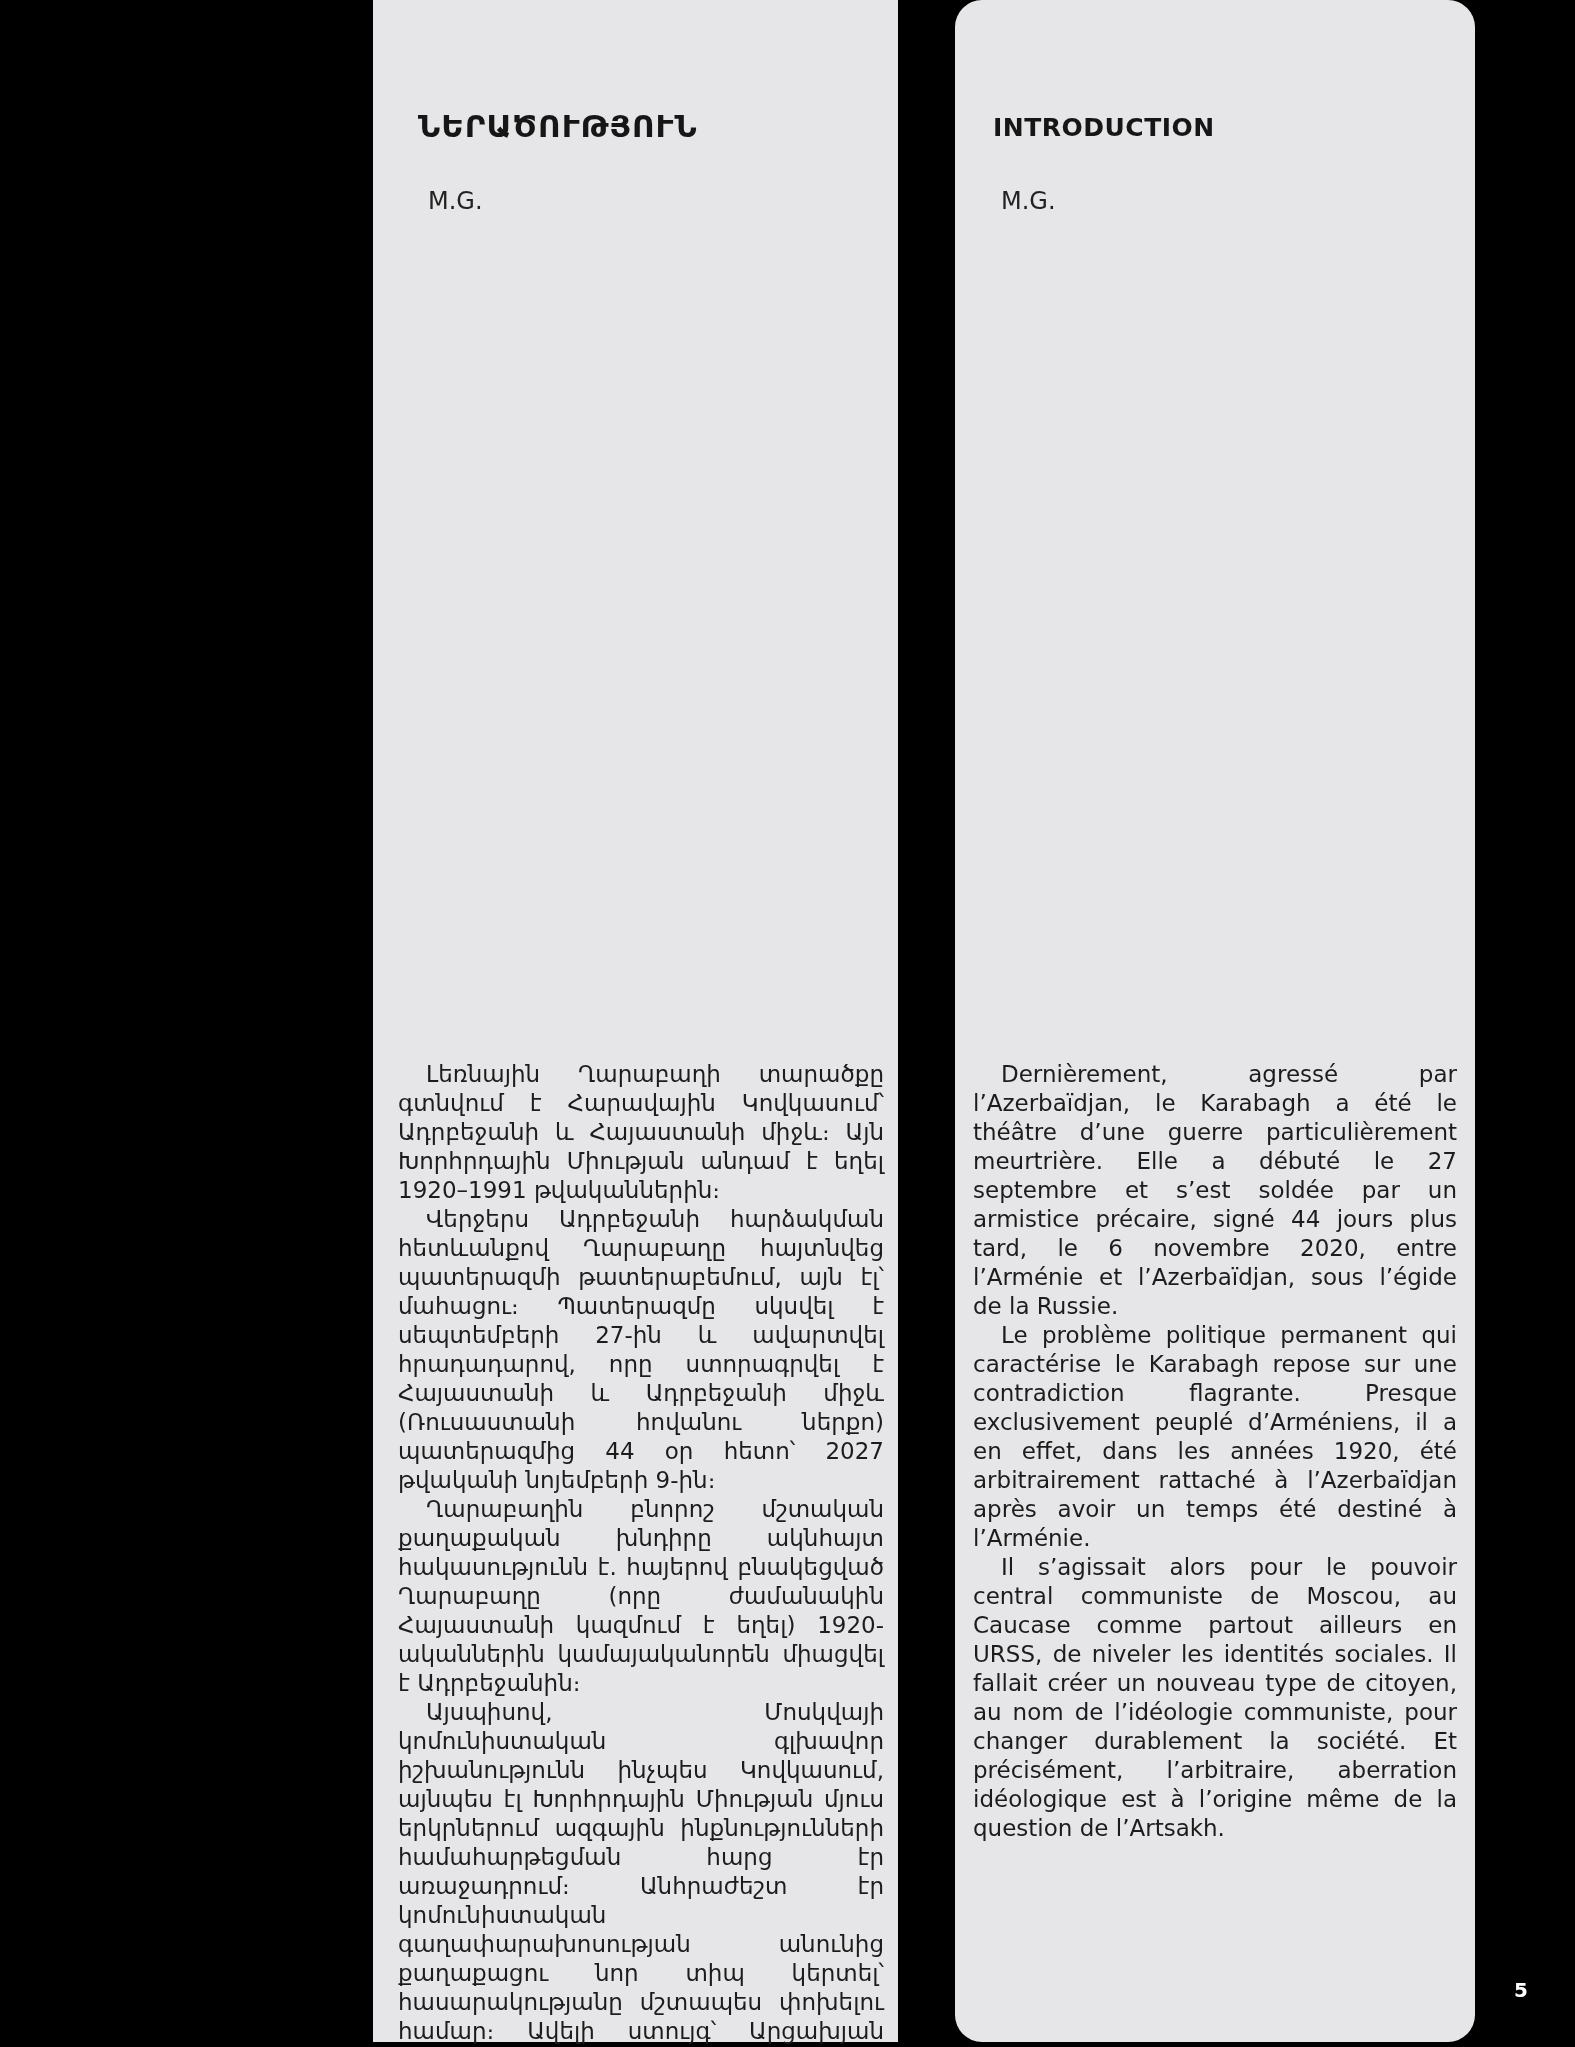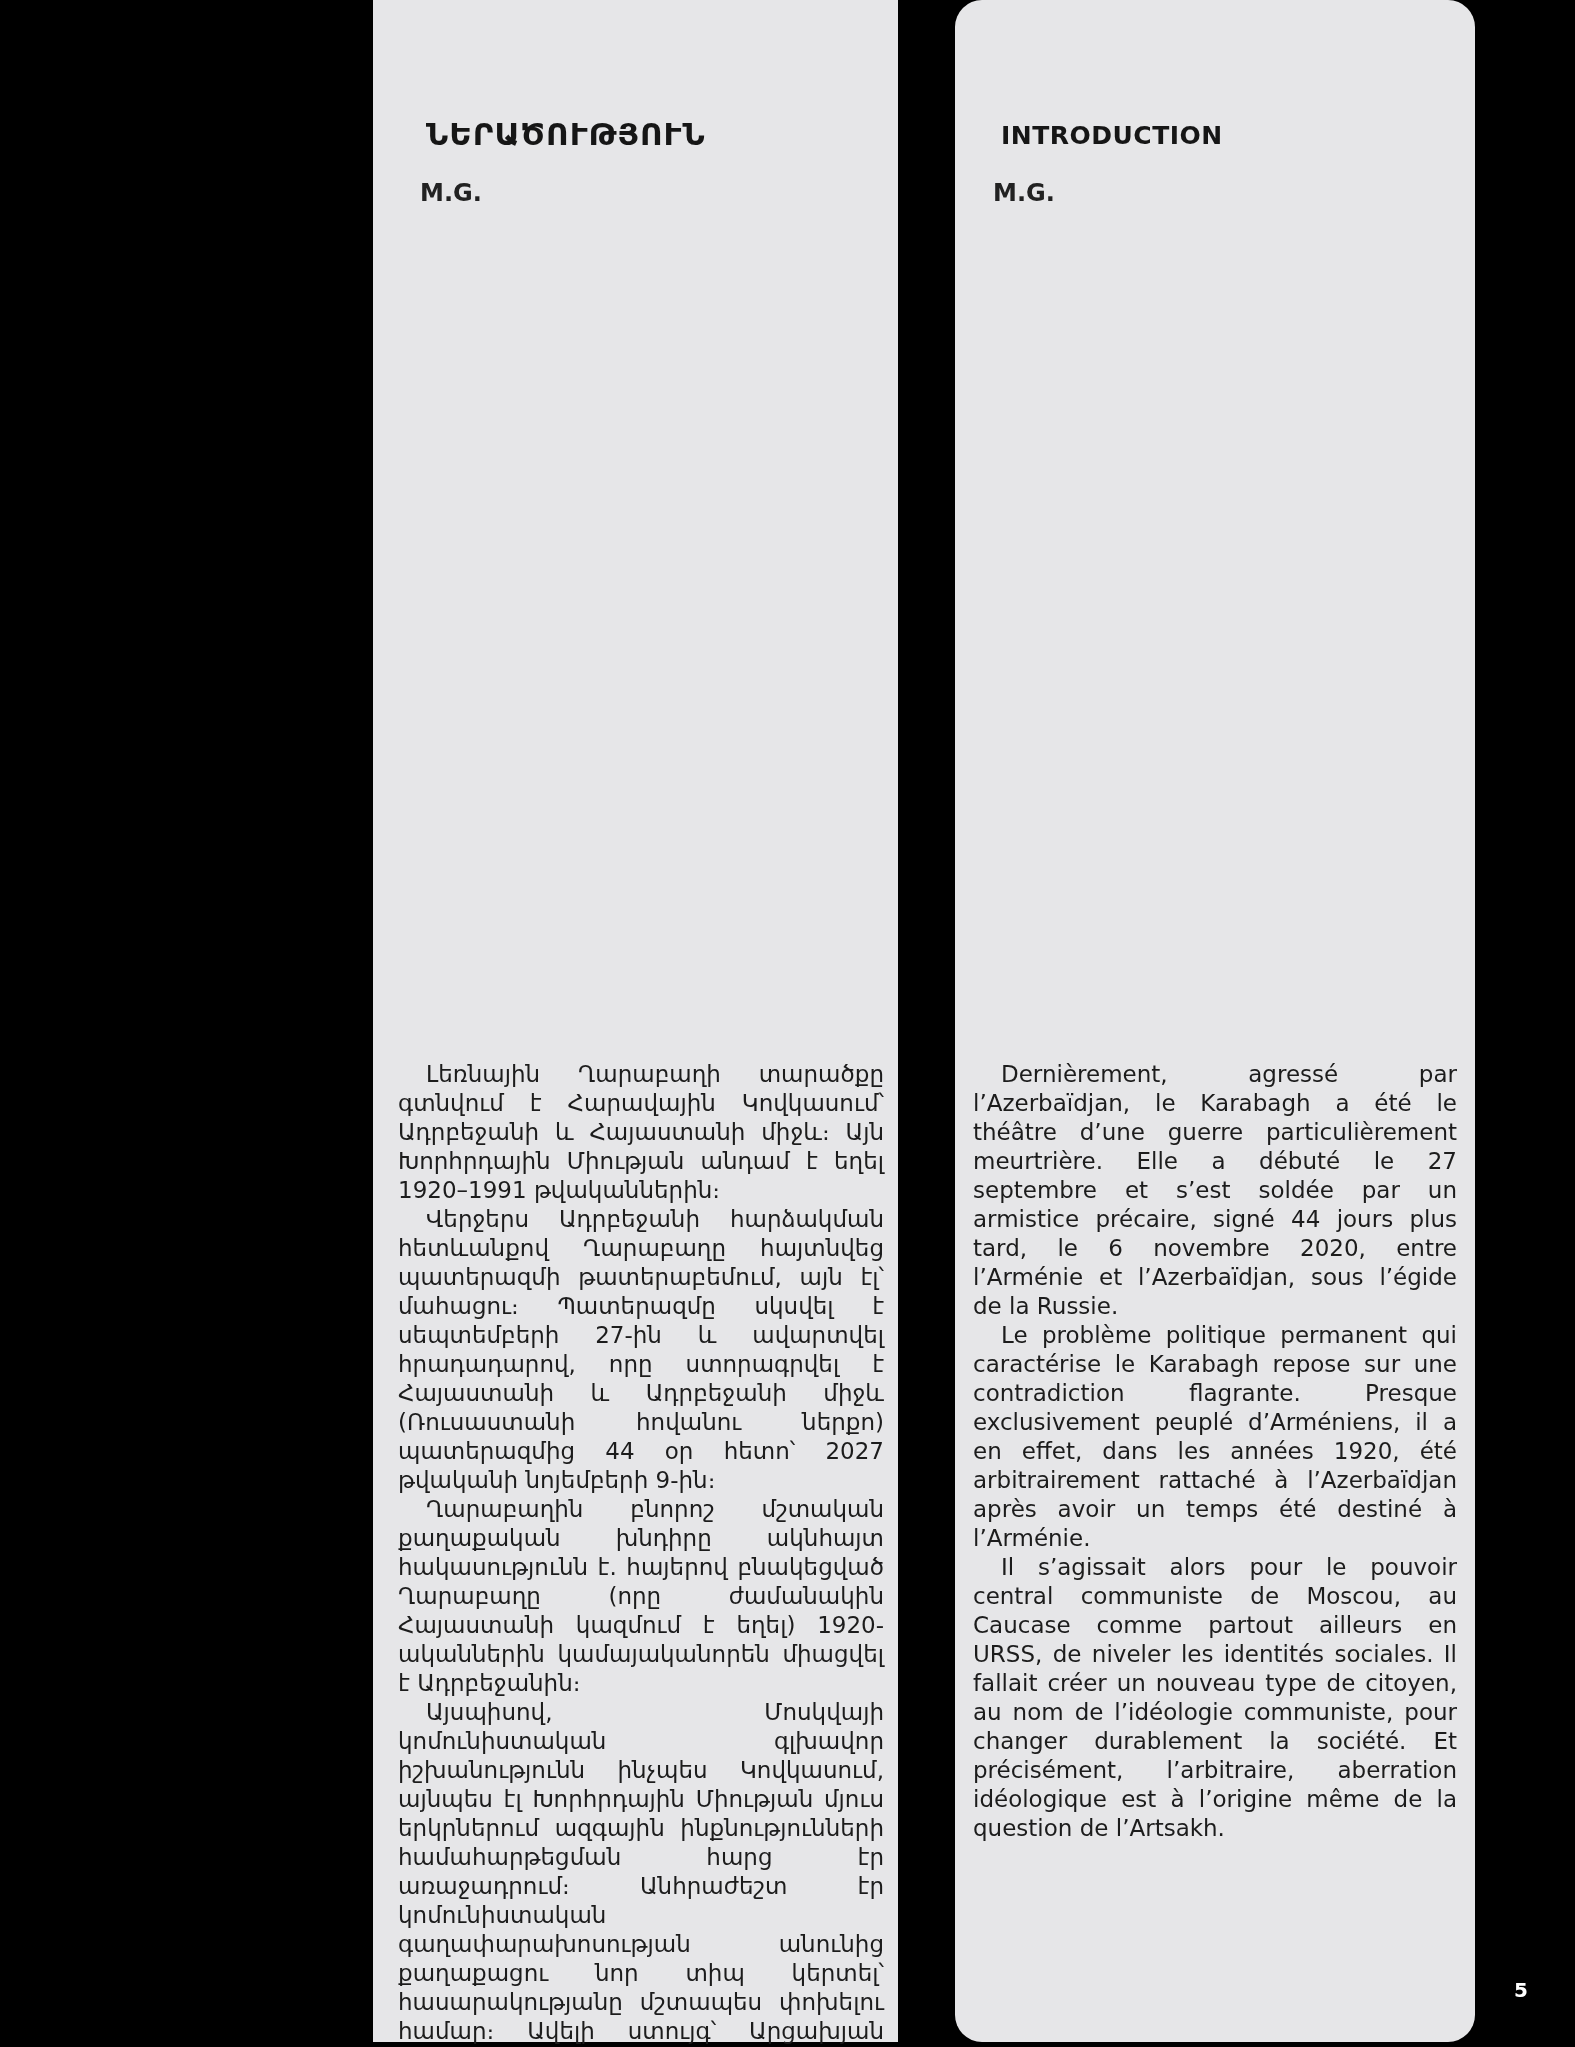--- a/index.html
+++ b/index.html
@@ -19,42 +19,41 @@
     position: absolute;
     top: 0;
     height: 2042px;
     background: #e6e6e8;
   }
   .panel-left  { left: 373px; width: 525px; }
   .panel-right { left: 955px; width: 520px; border-radius: 27px; }
 
   .chapter-title {
     position: absolute;
-    margin: 16px;
+    margin: 8px;
     color: #161616;
     font-weight: bold;
     white-space: nowrap;
   }
   .panel-left .chapter-title {
     top: 100px; left: 37px;
     font-size: 31px;
     letter-spacing: 1px;
   }
   .panel-right .chapter-title {
     top: 105px; left: 30px;
     font-size: 25px;
     letter-spacing: 0.5px;
   }
   .author {
     position: absolute;
     top: 171px;
-    margin: 8px;
+    margin: 16px;
     font-size: 24px;
     color: #222222;
-    font-weight: bold;
   }
   .panel-left .author  { left: 39px; }
   .panel-right .author { left: 30px; }
 
   .section {
     position: absolute;
     top: 1060px;
   }
   .panel-left .section  { left: 25px; width: 486px; }
   .panel-right .section { left: 18px; width: 484px; }

